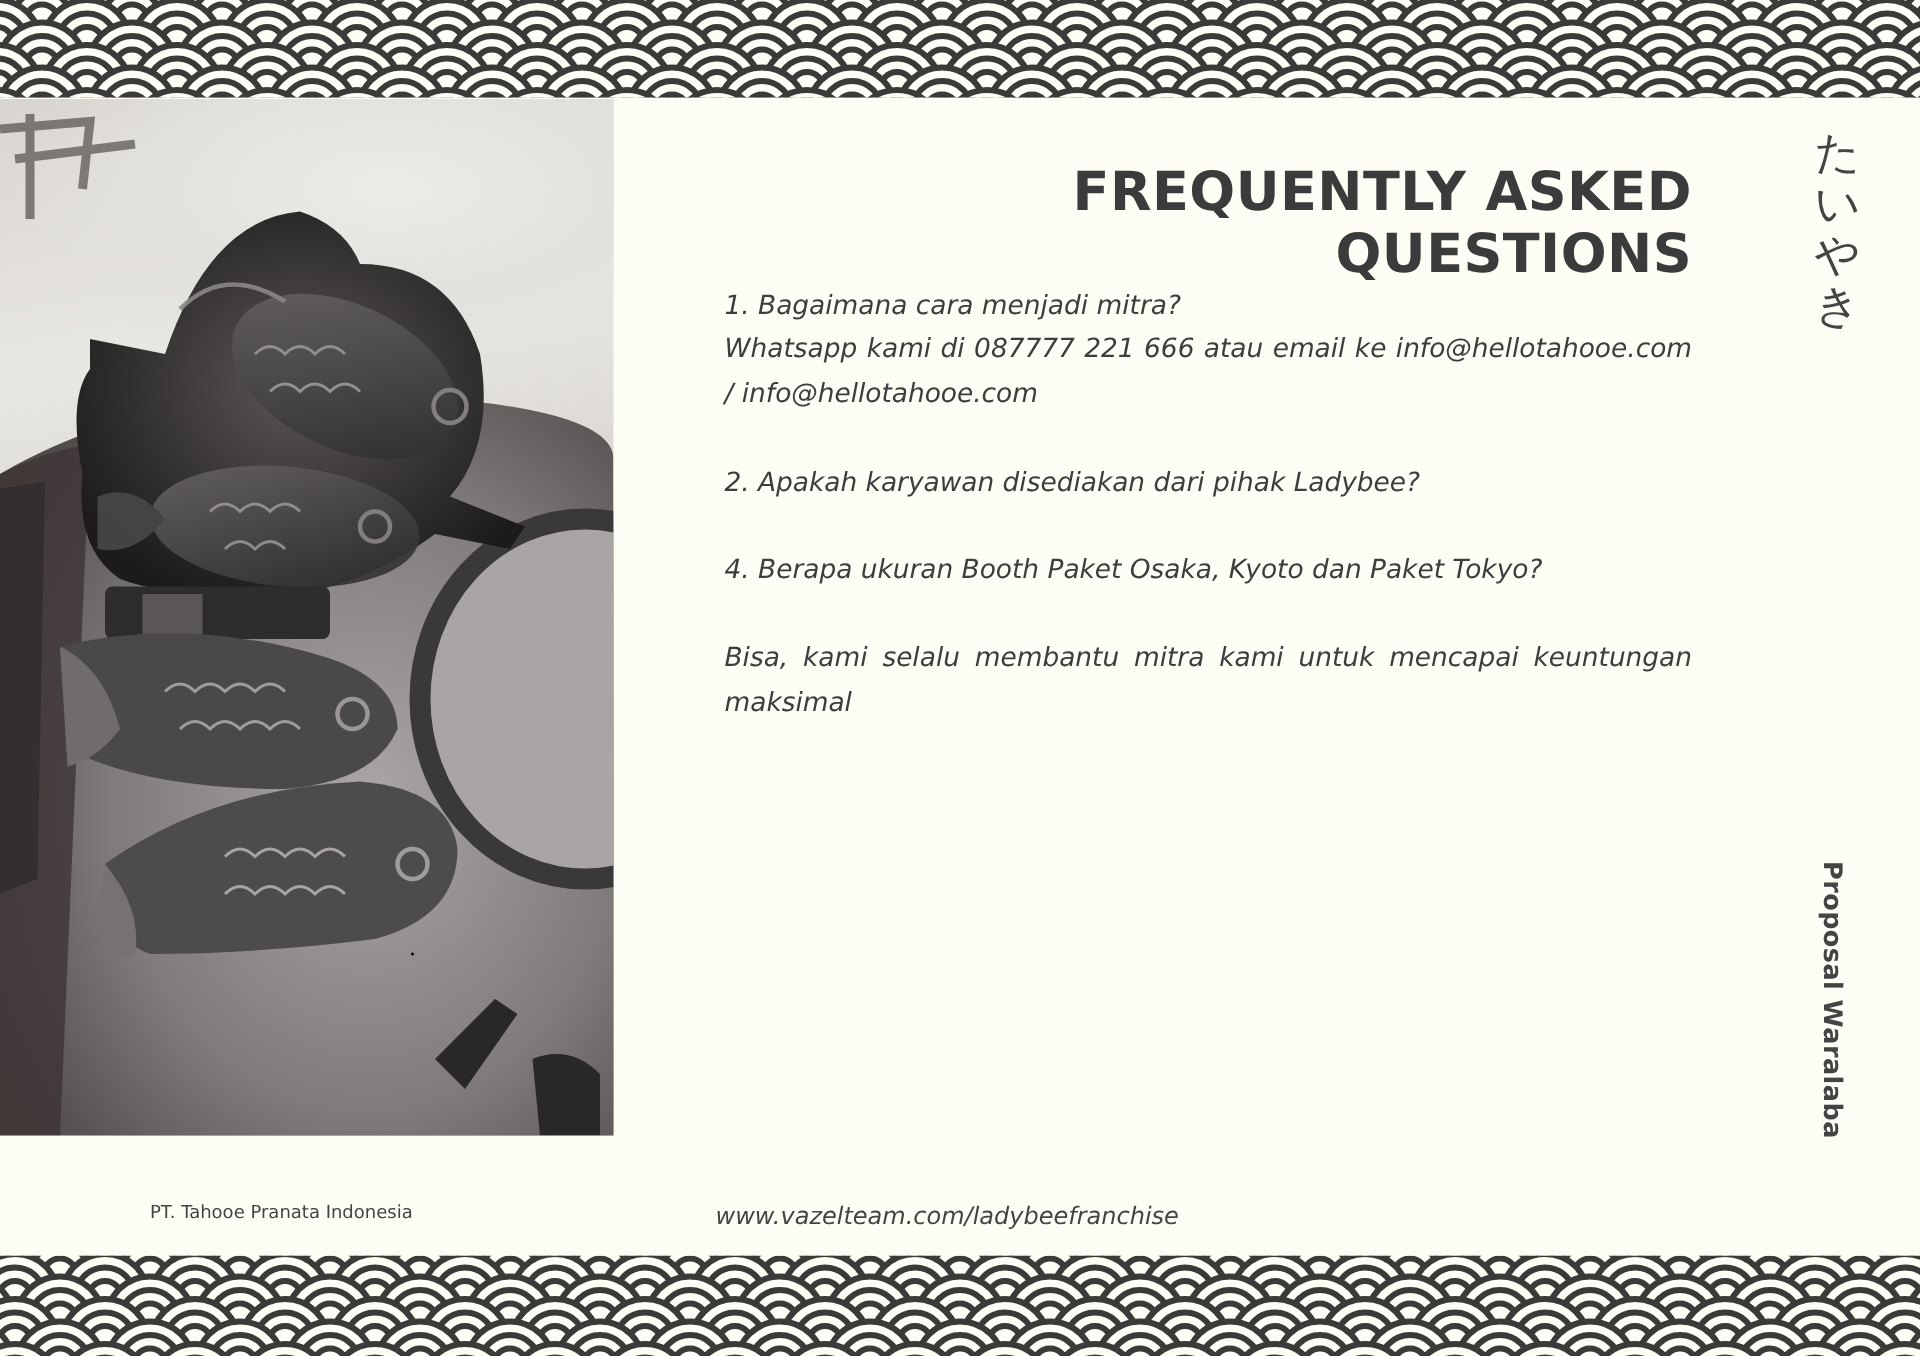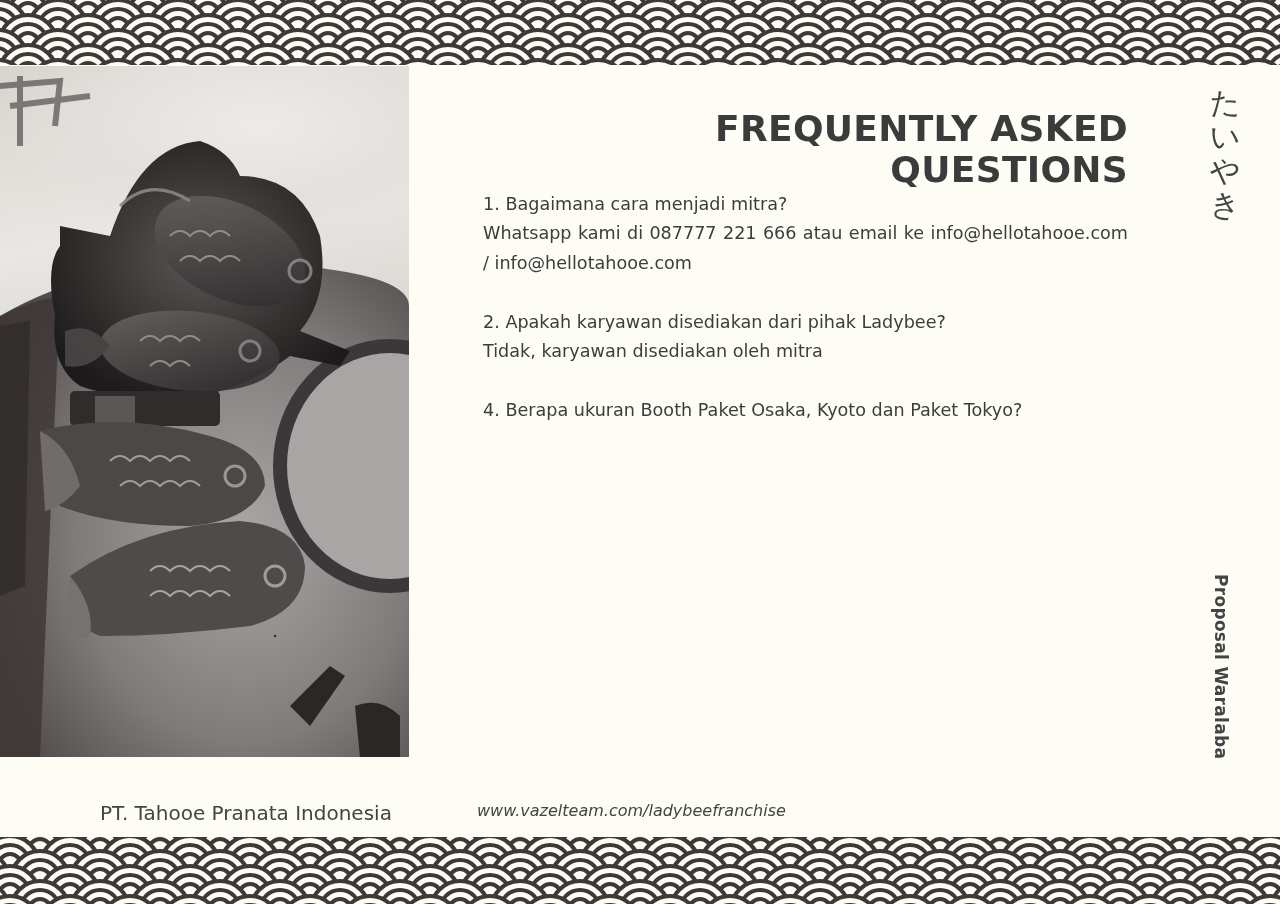--- a/index.html
+++ b/index.html
@@ -8,27 +8,27 @@
   .band.top { top:0; height:65px; }
   .band.bottom { top:837px; height:67px; }
   .band svg { display:block; }
   .photo { position:absolute; left:0; top:66px; width:409px; height:691px; overflow:hidden;
     background:
       radial-gradient(ellipse 260px 120px at 260px 60px, #ecebe8 0%, #e3e1dd 60%, rgba(0,0,0,0) 100%),
       linear-gradient(170deg, #d8d4cf 0%, #e9e7e3 25%, #dcd9d5 40%, #8d8a88 55%, #6f6c6b 70%, #5a5857 100%); }
   .photo svg { position:absolute; left:0; top:0; }
   .title { position:absolute; left:483px; top:108px; width:645px; text-align:right; font-family:"DejaVu Sans", sans-serif; font-weight:bold; font-size:36px; letter-spacing:0.3px; color:#3b3b3b; margin:0; }
   .faq { position:absolute; left:483px; top:190px; width:645px; font-family:"DejaVu Sans", sans-serif; font-size:17.6px; line-height:29.4px; color:#3d3d3d; }
-  .faq .item { margin:0 0 29.4px 0; }
+  .faq .item { margin:0 0 29.4px 0;font-style:italic; }
   .faq .q { display:block; }
   .faq .a { display:block; text-align:justify; text-align-last:left; }
   .jp { position:absolute; left:1205px; top:86px; width:40px; font-size:30px; line-height:34px; text-align:center; color:#444; font-family:"DejaVu Sans", sans-serif; }
   .jp span { display:block; }
   .vertical { position:absolute; left:1206px; top:574px; width:200px; height:30px; transform-origin:0 0; transform:translate(30px,0) rotate(90deg); font-family:"DejaVu Sans", sans-serif; font-weight:bold; font-size:17px; letter-spacing:0.3px; color:#444; white-space:nowrap; line-height:30px; }
-  .footer-left { position:absolute; left:100px; top:801px; font-size:20px; color:#444; font-family:"DejaVu Sans", sans-serif; }
+  .footer-left { position:absolute; left:100px; top:801px; font-size:12px; color:#444; font-family:"DejaVu Sans", sans-serif; }
   .footer-right { position:absolute; left:477px; top:801px; font-size:16px; color:#444; font-family:"DejaVu Sans", sans-serif;font-style:italic; }
 </style>
 </head>
 <body>
 
 <div class="band top">
   <svg id="wave-top" width="1280" height="65">
       <circle cx="-2" cy="-1" r="29" fill="#fdfcf5" stroke="#3c3a39" stroke-width="4"></circle>
       <circle cx="-2" cy="-1" r="20" fill="none" stroke="#3c3a39" stroke-width="4"></circle>
       <circle cx="-2" cy="-1" r="11" fill="none" stroke="#3c3a39" stroke-width="4"></circle>
@@ -721,26 +721,26 @@
 
 <h1 class="title">FREQUENTLY ASKED QUESTIONS</h1>
 
 <div class="faq">
   <div class="item">
     <span class="q">1. Bagaimana cara menjadi mitra?</span>
     <span class="a">Whatsapp kami di  087777 221 666 atau email ke info@hellotahooe.com / info@hellotahooe.com</span>
   </div>
   <div class="item">
     <span class="q">2. Apakah karyawan disediakan dari pihak Ladybee?</span>
-    <span class="a">Tidak, karyawan disediakan oleh mitra</span>
   </div>
   <div class="item">
     <span class="q">4. Berapa ukuran Booth Paket Osaka, Kyoto dan Paket Tokyo?</span>
   </div>
   <div class="item">
+    <span class="a">Bisa, kami selalu membantu mitra kami untuk mencapai keuntungan maksimal</span>
   </div>
 </div>
 
 <div class="jp">
   <span>た</span>
   <span>い</span>
   <span>や</span>
   <span>き</span>
 </div>
 

